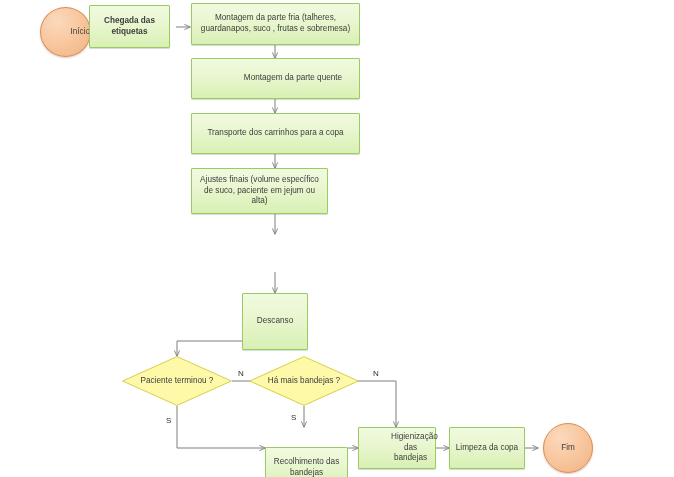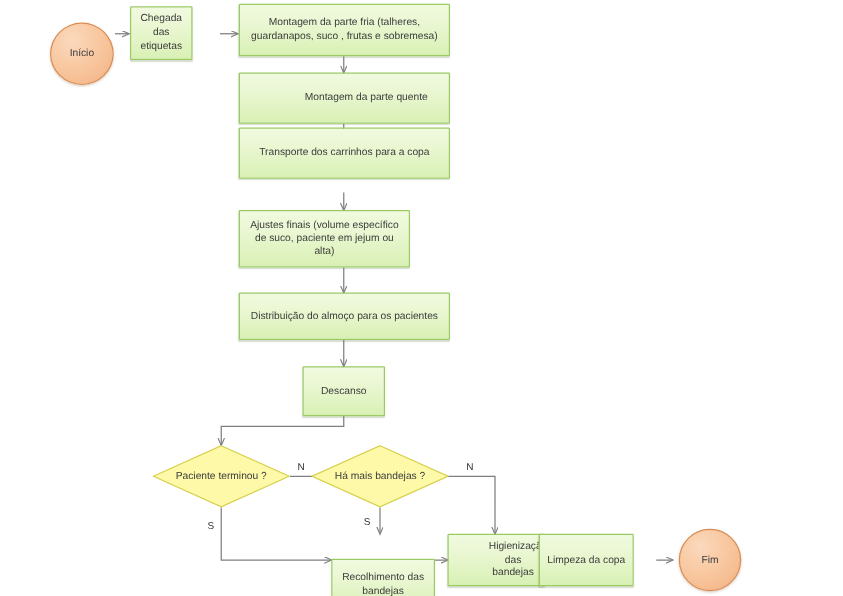--- a/index.html
+++ b/index.html
@@ -100,49 +100,46 @@
       <path d="M232,381 L271,381"></path>
       <path d="M177,406 L177,448 L265,448"></path>
       <path d="M304,406 L304,427"></path>
       <path d="M337,381 L396,381 L396,427"></path>
       <path d="M348,448 L358,448"></path>
       <path d="M436,448 L449,448"></path>
       <path d="M525,448 L538,448"></path>
     </g>
   </svg>
 
-  <div class="node term" style="left:40px; top:18px; width:51px; height:50px;">
+  <div class="node term" style="left:40px; top:7px; width:51px; height:50px;justify-content:flex-end;">
     <span>Início</span>
   </div>
 
-  <div class="node proc" style="left:104px; top:5px; width:50px; height:43px;">
+  <div class="node proc" style="left:89px; top:5px; width:81px; height:43px;font-weight:bold;">
     <span class="txt">Chegada das etiquetas</span>
   </div>
 
   <div class="node proc" style="left:191px; top:3px; width:169px; height:42px;">
     <span class="txt">Montagem da parte fria (talheres, guardanapos, suco , frutas e sobremesa)</span>
   </div>
 
   <div class="node proc" style="left:191px; top:58px; width:169px; height:41px;padding-left:40px;">
     <span class="txt">Montagem da parte quente</span>
   </div>
 
-  <div class="node proc" style="left:191px; top:102px; width:169px; height:41px;">
+  <div class="node proc" style="left:191px; top:113px; width:169px; height:41px;">
     <span class="txt">Transporte dos carrinhos para a copa</span>
   </div>
 
   <div class="node proc" style="left:191px; top:168px; width:137px; height:46px;">
     <span class="txt">Ajustes finais (volume específico de suco, paciente em jejum ou alta)</span>
   </div>
 
-  <div class="node proc" style="left:191px; top:234px; width:169px; height:38px;">
-    <span class="txt">Distribuição do almoço para os pacientes</span>
-  </div>
 
-  <div class="node proc" style="left:242px; top:293px; width:66px; height:40px;">
+  <div class="node proc" style="left:242px; top:293px; width:66px; height:57px;">
     <span class="txt">Descanso</span>
   </div>
 
   <div class="node diamond" style="left:122px; top:356px; width:110px; height:50px;">
     <svg class="dshape" viewBox="0 0 110 50" preserveAspectRatio="none">
       <polygon points="55,0.6 109.4,25 55,49.4 0.6,25" fill="#fdf9a8" stroke="#d6cf4a" stroke-width="1"></polygon>
     </svg>
     <span class="dlabel">Paciente terminou ?</span>
   </div>
 
@@ -154,21 +151,21 @@
   </div>
 
   <div class="node proc" style="left:265px; top:427px; width:83px; height:42px;margin-top:20px;">
     <span class="txt">Recolhimento das bandejas</span>
   </div>
 
   <div class="node proc" style="left:358px; top:427px; width:78px; height:42px;padding-left:32px;">
     <span class="txt">Higienização das bandejas</span>
   </div>
 
-  <div class="node proc" style="left:431px; top:427px; width:76px; height:42px;">
+  <div class="node proc" style="left:449px; top:427px; width:76px; height:42px;">
     <span class="txt">Limpeza da copa</span>
   </div>
 
   <div class="node term" style="left:543px; top:423px; width:50px; height:50px;text-align:right;">
     <span>Fim</span>
   </div>
 
   <div class="edgelabel" style="left:238px; top:369px;">N</div>
   <div class="edgelabel" style="left:166px; top:416px;">S</div>
   <div class="edgelabel" style="left:373px; top:369px;">N</div>

